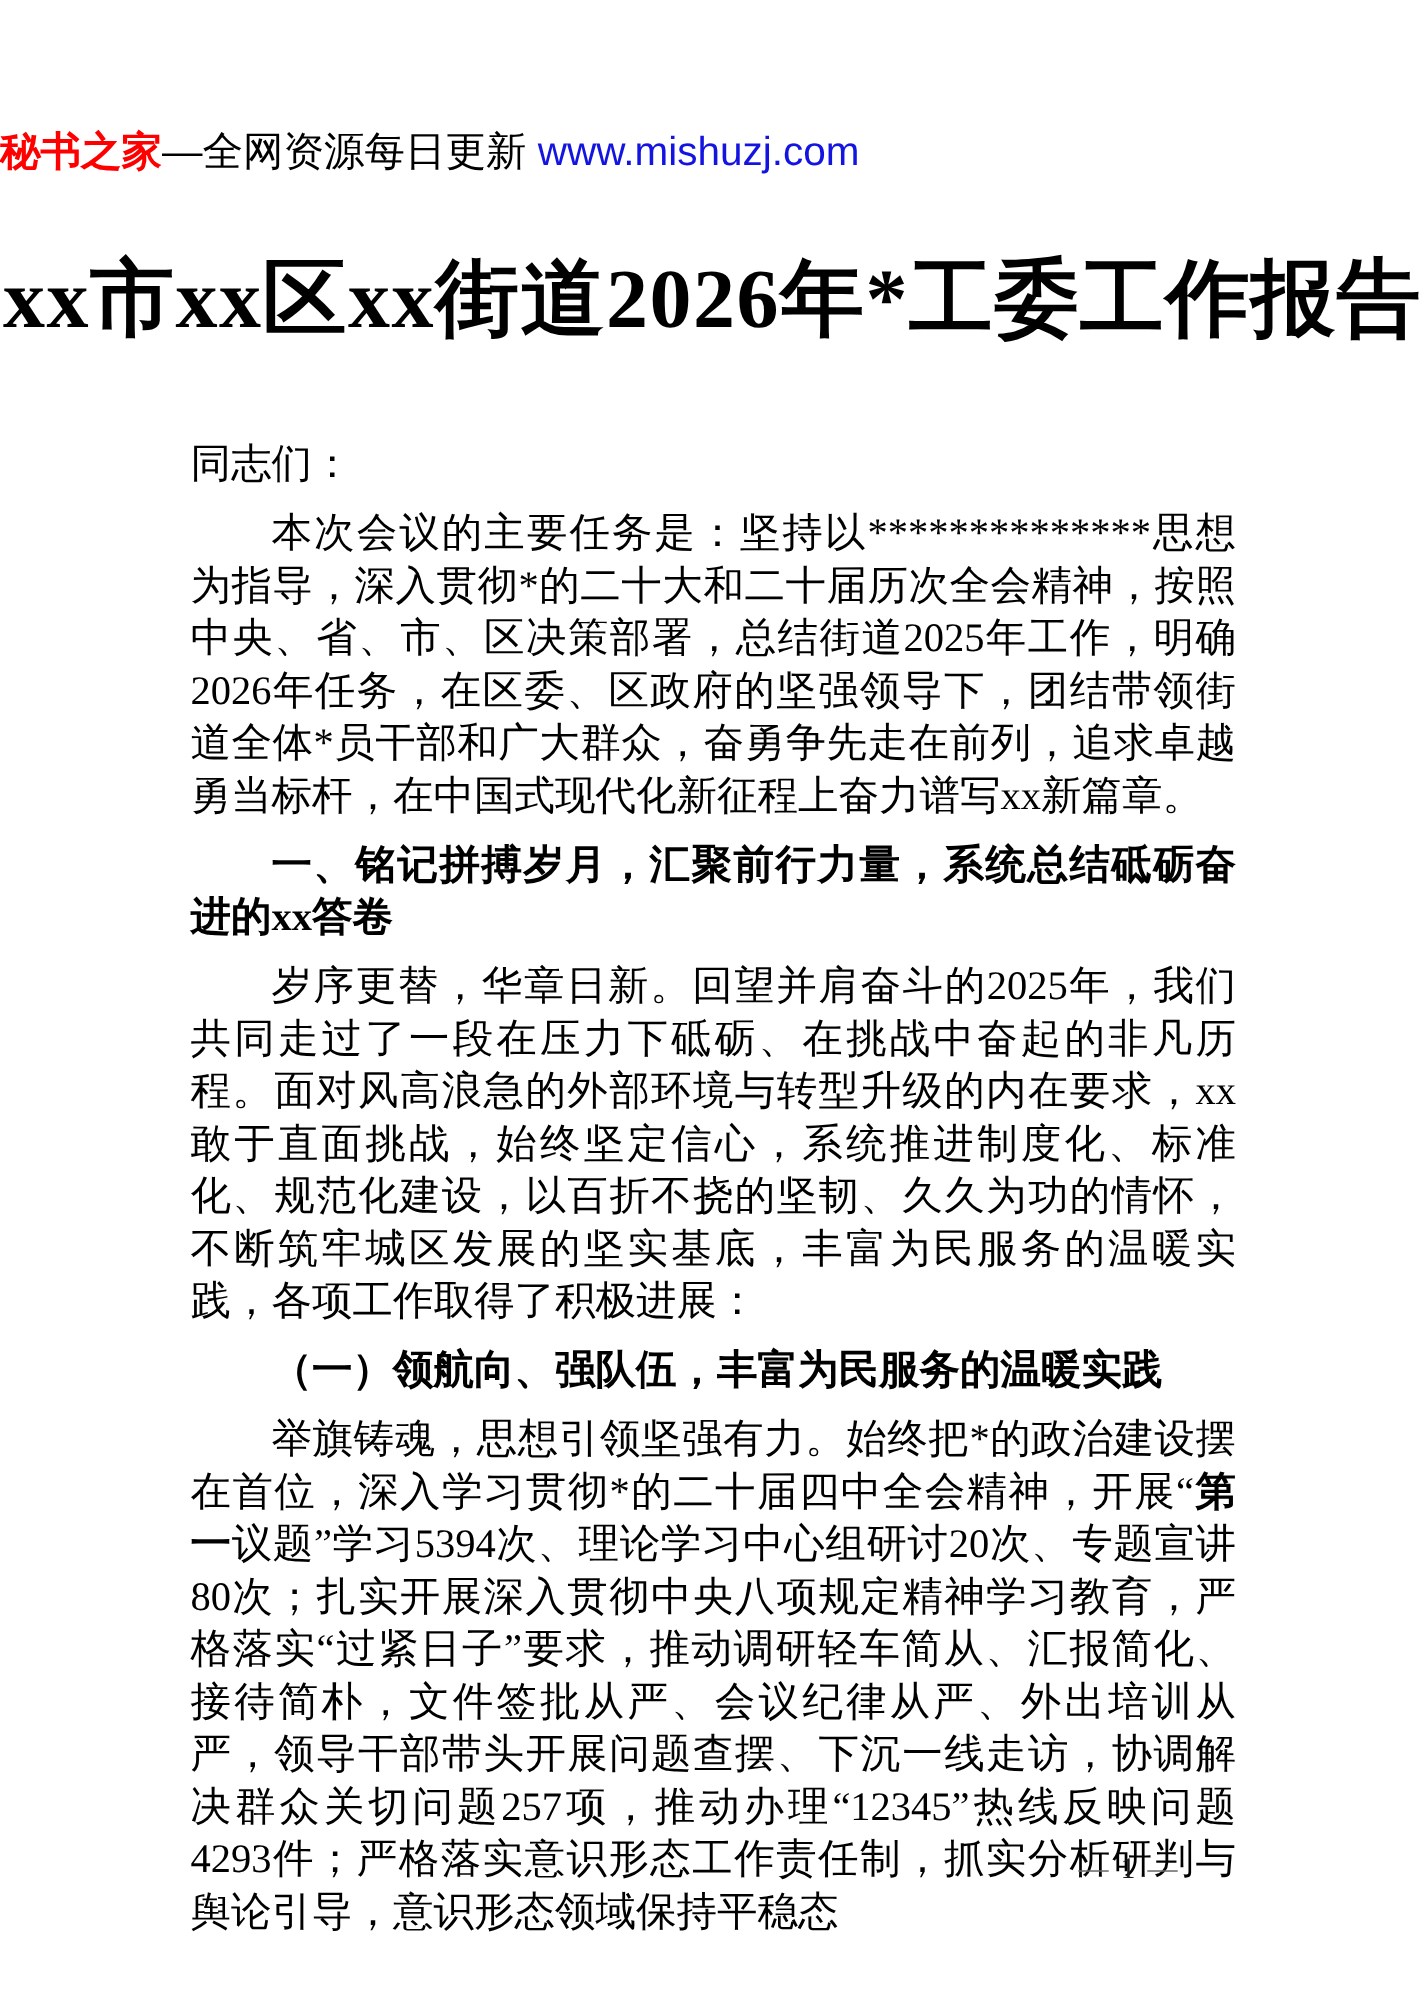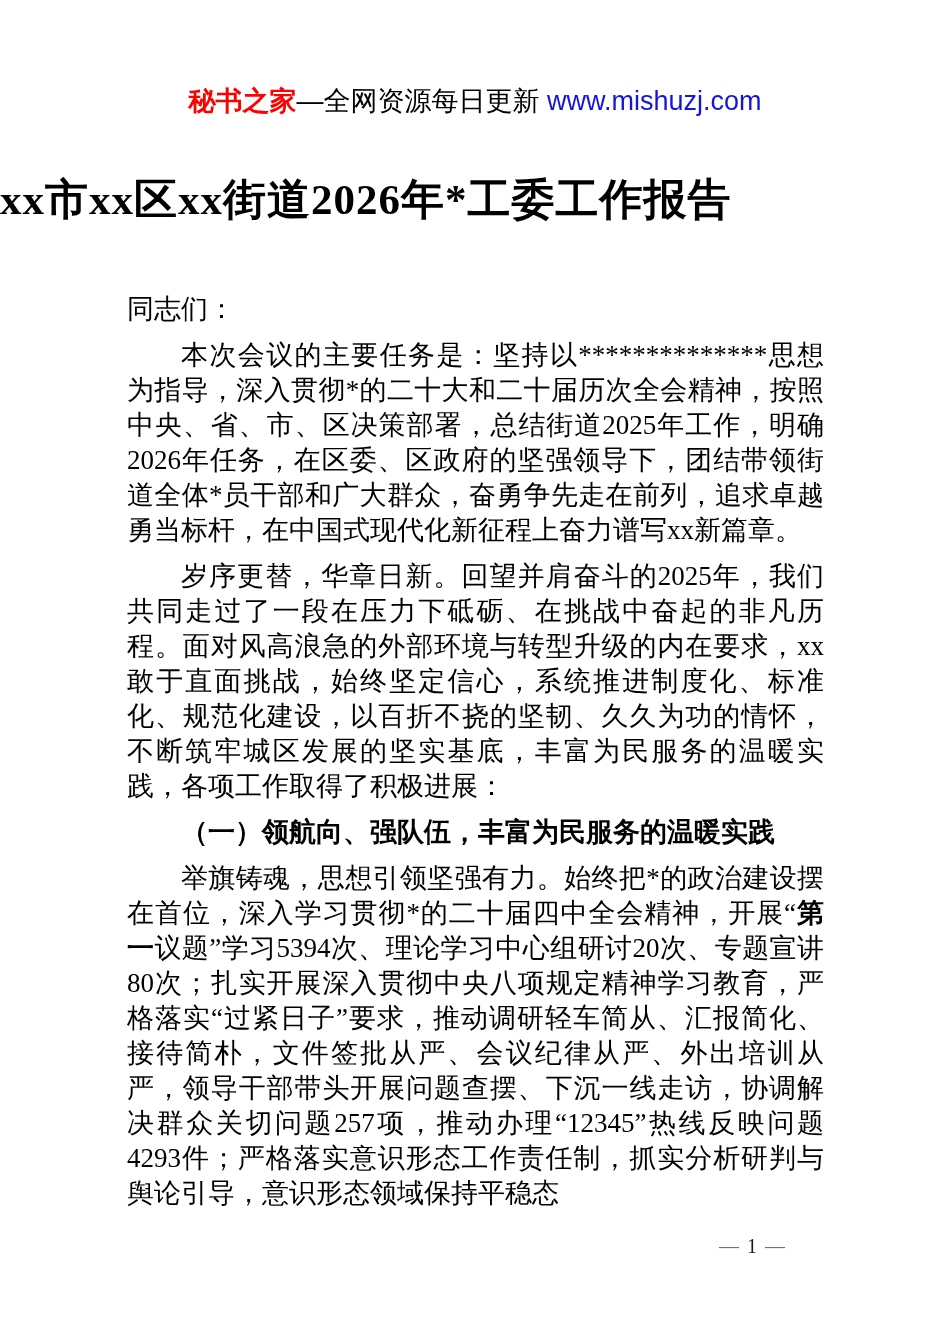--- a/index.html
+++ b/index.html
@@ -8,21 +8,20 @@
     width: 950px;
     height: 1344px;
     background: #ffffff;
     overflow: hidden;
   }
   .site-header {
     position: absolute;
     top: 86px;
     left: 0;
     width: 100%;
-    text-align: center;
     font-family: "Liberation Sans", "DejaVu Sans", sans-serif;
     font-size: 27px;
     line-height: 30px;
     white-space: nowrap;
     color: var(--text, #000000);
   }
   .site-header .brand {
     color: var(--brand, #ff0000);
     font-weight: bold;
   }
@@ -32,23 +31,24 @@
   .site-header .url {
     color: var(--url, #0000ee);
     text-decoration: none;
   }
   .doc-title {
     position: absolute;
     top: 172px;
     left: 0;
     width: 100%;
     margin: 0;
+    text-align: center;
     font-family: "Liberation Serif", "DejaVu Serif", serif;
     font-weight: bold;
-    font-size: 43px;
+    font-size: 56px;
     line-height: 56px;
     color: #000000;
     letter-spacing: 1px;
   }
   .doc-body {
     position: absolute;
     top: 281px;
     left: 116px;
     width: 719px;
     font-family: "Liberation Serif", "DejaVu Serif", sans-serif;
@@ -96,20 +96,21 @@
 
   <div class="site-header">
     <span class="brand">秘书之家</span><span class="tagline">—全网资源每日更新 </span><a class="url" href="#">www.mishuzj.com</a>
   </div>
 
   <h1 class="doc-title">xx市xx区xx街道2026年*工委工作报告</h1>
 
   <div class="doc-body">
       <p class="para no-indent"><span>同志们：</span></p>
       <p class="para"><span>本次会议的主要任务是：坚持以**************思想为指导，深入贯彻*的二十大和二十届历次全会精神，按照中央、省、市、区决策部署，总结街道2025年工作，明确2026年任务，在区委、区政府的坚强领导下，团结带领街道全体*员干部和广大群众，奋勇争先走在前列，追求卓越勇当标杆，在中国式现代化新征程上奋力谱写xx新篇章。</span></p>
+      <p class="para bold"><span class="seg-bold">一、铭记拼搏岁月，汇聚前行力量，系统总结砥砺奋进的xx答卷</span></p>
       <p class="para"><span>岁序更替，华章日新。回望并肩奋斗的2025年，我们共同走过了一段在压力下砥砺、在挑战中奋起的非凡历程。面对风高浪急的外部环境与转型升级的内在要求，xx敢于直面挑战，始终坚定信心，系统推进制度化、标准化、规范化建设，以百折不挠的坚韧、久久为功的情怀，不断筑牢城区发展的坚实基底，丰富为民服务的温暖实践，各项工作取得了积极进展：</span></p>
       <p class="para bold"><span class="seg-bold">（一）领航向、强队伍，丰富为民服务的温暖实践</span></p>
       <p class="para"><span>举旗铸魂，思想引领坚强有力。始终把*的政治建设摆在首位，深入学习贯彻*的二十届四中全会精神，开展“</span><span class="seg-bold">第一</span><span>议题”学习5394次、理论学习中心组研讨20次、专题宣讲80次；扎实开展深入贯彻中央八项规定精神学习教育，严格落实“过紧日子”要求，推动调研轻车简从、汇报简化、接待简朴，文件签批从严、会议纪律从严、外出培训从严，领导干部带头开展问题查摆、下沉一线走访，协调解决群众关切问题257项，推动办理“12345”热线反映问题4293件；严格落实意识形态工作责任制，抓实分析研判与舆论引导，意识形态领域保持平稳态</span></p>
     </div>
 
   <div class="page-footer">
     <span class="dash">—</span><span class="num">1</span><span class="dash">—</span>
   </div>
 
 </div>

